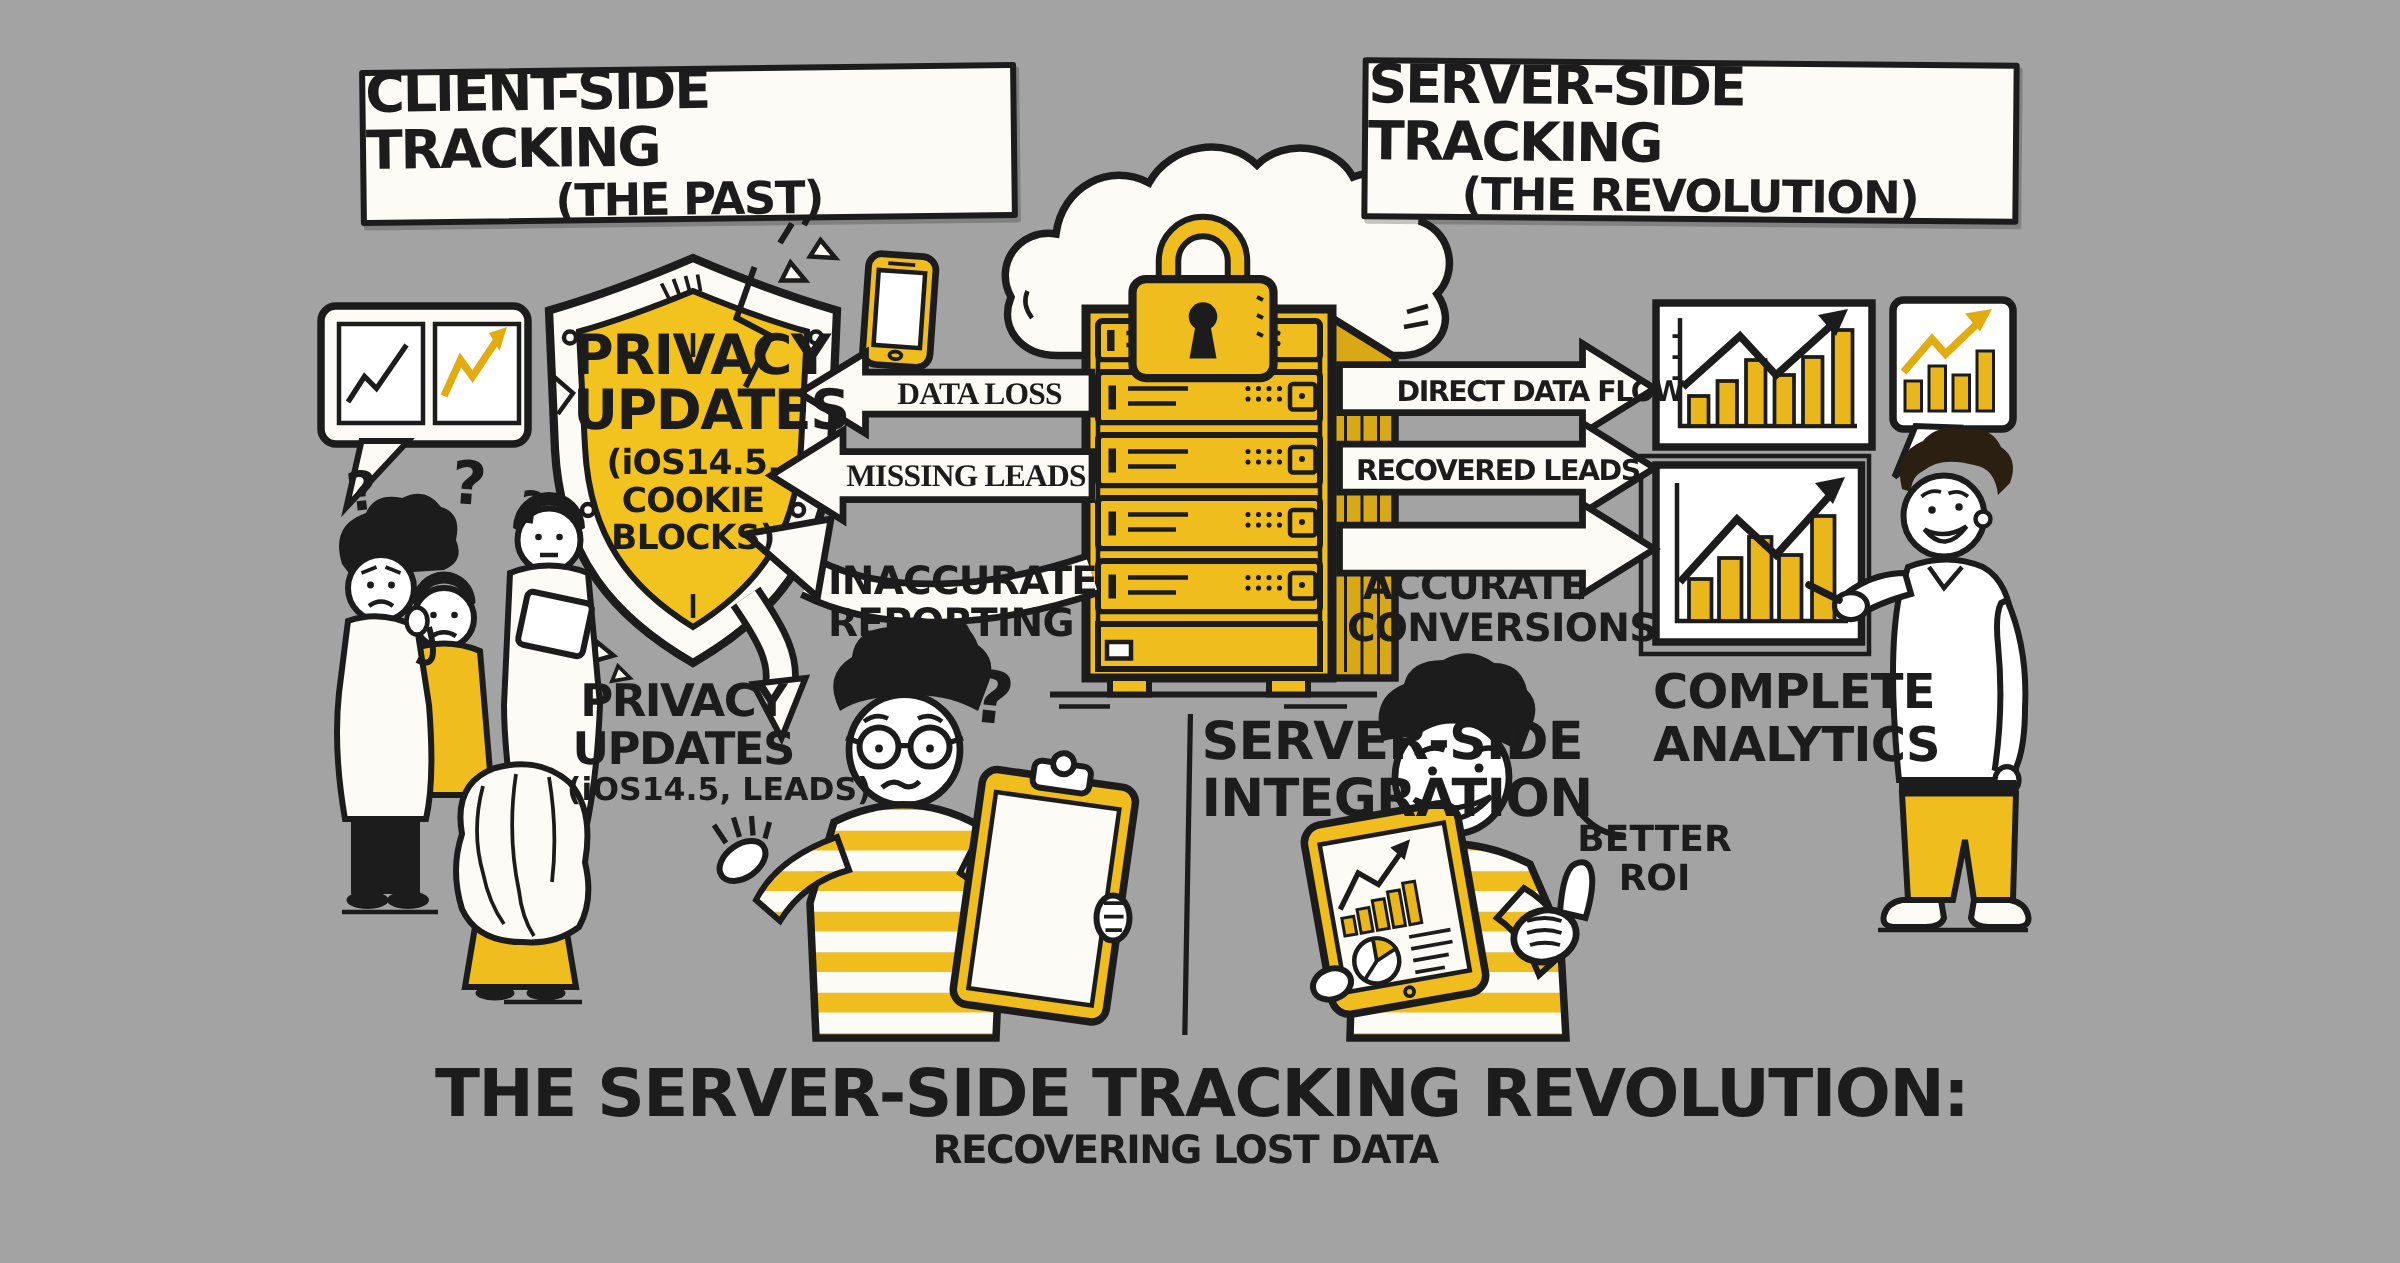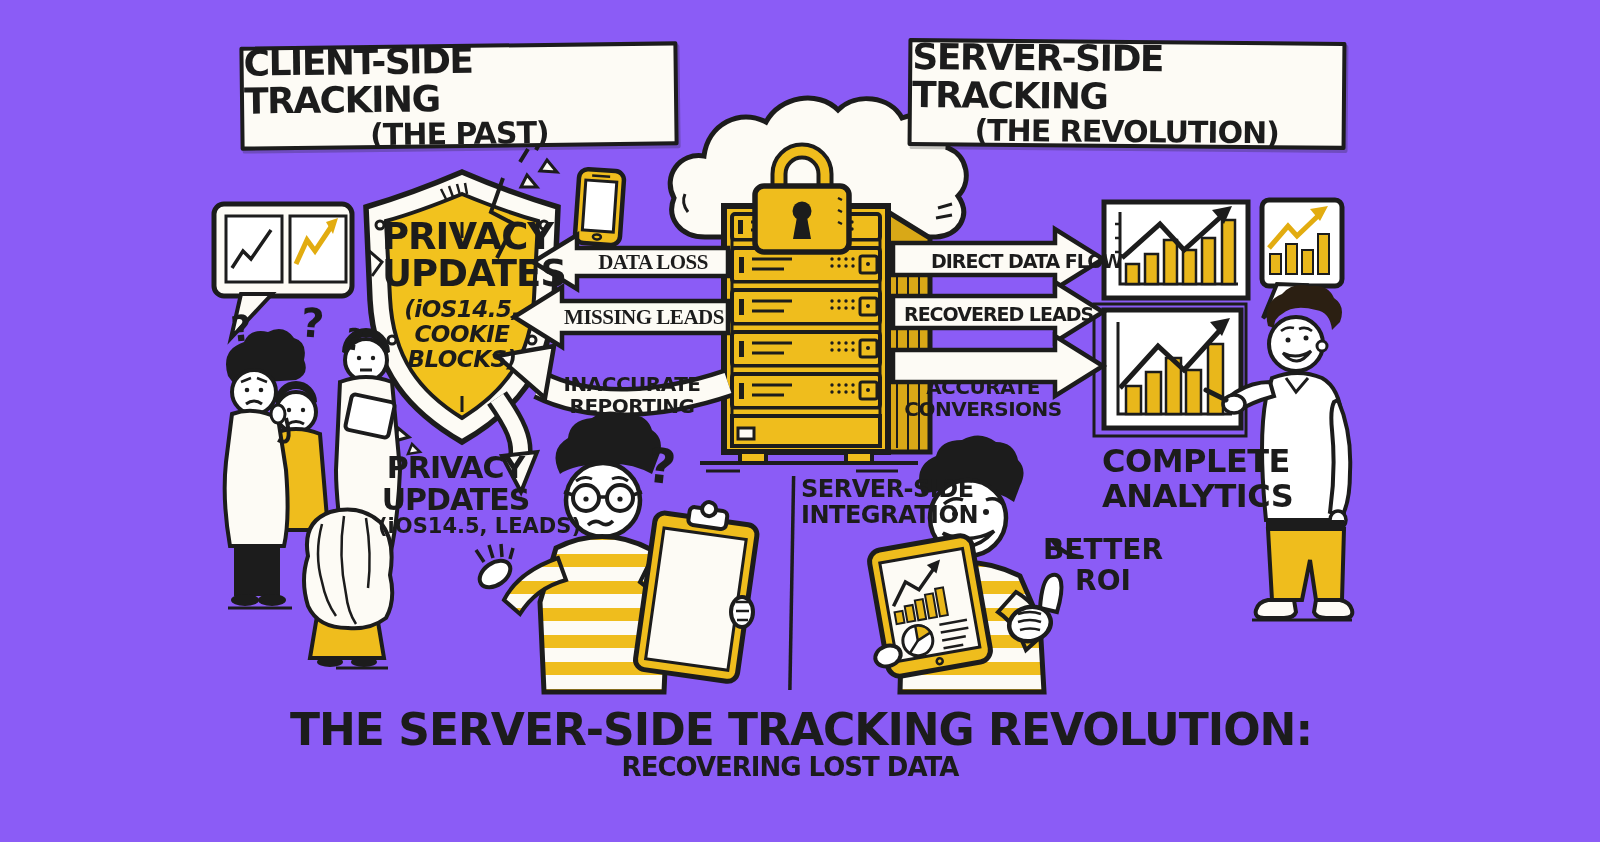--- a/index.html
+++ b/index.html
@@ -1,36 +1,36 @@
 <!DOCTYPE html>
 <html><head>
 <meta charset="utf-8">
 <style>
   html,body{margin:0;padding:0;}
   .stage{
     position:relative;width:1600px;height:842px;overflow:hidden;
-    background:#8b5cf6;
+    background:#a3a3a3;
     font-family:"DejaVu Sans", sans-serif;
     color:#1C1C1C;
   }
   .abs{position:absolute;}
   .txt{font-weight:700;color:#1C1C1C;text-align:center;white-space:nowrap;}
   .title-box{
     background:#FDFBF5;border:4px solid #1C1C1C;border-radius:2px;
     display:flex;flex-direction:column;align-items:center;justify-content:center;
     box-shadow:2px 3px 0 rgba(28,28,28,.25);
   }
   .title-line1{font-size:36px;font-weight:700;letter-spacing:-1.5px;line-height:1.05;}
   .title-line2{font-size:30px;font-weight:700;letter-spacing:-1px;line-height:1.05;}
   .shield-text{line-height:1.0;}
   .shield-big{font-size:37px;letter-spacing:-1px;line-height:1.0;}
-  .shield-small{font-size:23px;letter-spacing:-0.5px;line-height:1.08;font-style:italic;}
+  .shield-small{font-size:23px;letter-spacing:-0.5px;line-height:1.08;}
   .arrow-label{font-size:21px;letter-spacing:-0.5px;font-family:Liberation Serif, serif;}
   .arrow-label-sm{font-size:19px;letter-spacing:-1px;margin-left:38px;}
-  .block-label{font-size:20px;letter-spacing:-0.5px;line-height:1.08;}
+  .block-label{font-size:26px;letter-spacing:-0.5px;line-height:1.08;}
   .qmark{font-weight:700;}
   svg .ln{stroke:#1C1C1C;fill:none;}
 </style>
 </head>
 <body>
 
 <div class="stage">
 
   <svg class="abs" style="left:0;top:0" width="1600" height="842" viewBox="0 0 1600 842">
     <defs>
@@ -410,26 +410,26 @@
     <div>ACCURATE</div>
     <div>CONVERSIONS</div>
   </div>
 
   <div class="abs txt" style="left:378px;top:452px;width:155px;line-height:1.05">
     <div style="font-size:30px;letter-spacing:-1px">PRIVACY</div>
     <div style="font-size:30px;letter-spacing:-1px">UPDATES</div>
     <div style="font-size:21px">(iOS14.5, LEADS)</div>
   </div>
 
-  <div class="abs txt" style="left:801px;top:477px;width:190px;text-align:left;font-size:24px;letter-spacing:-0.5px;line-height:1.08">
+  <div class="abs txt" style="left:801px;top:477px;width:190px;text-align:left;font-size:35px;letter-spacing:-0.5px;line-height:1.08">
     <div>SERVER-SIDE</div>
     <div>INTEGRATION</div>
   </div>
 
-  <div class="abs txt" style="left:1038px;top:535px;width:130px;font-size:28px;line-height:1.1">
+  <div class="abs txt" style="left:1038px;top:546px;width:130px;font-size:24px;line-height:1.1">
     <div>BETTER</div>
     <div>ROI</div>
   </div>
 
   <div class="abs txt" style="left:1102px;top:444px;width:156px;font-size:32px;letter-spacing:-0.5px;line-height:1.1">
     <div>COMPLETE</div>
     <div>ANALYTICS</div>
   </div>
 
   <span class="abs qmark" style="left:231px;top:308px;font-size:36px;transform:rotate(-6deg)">?</span>

